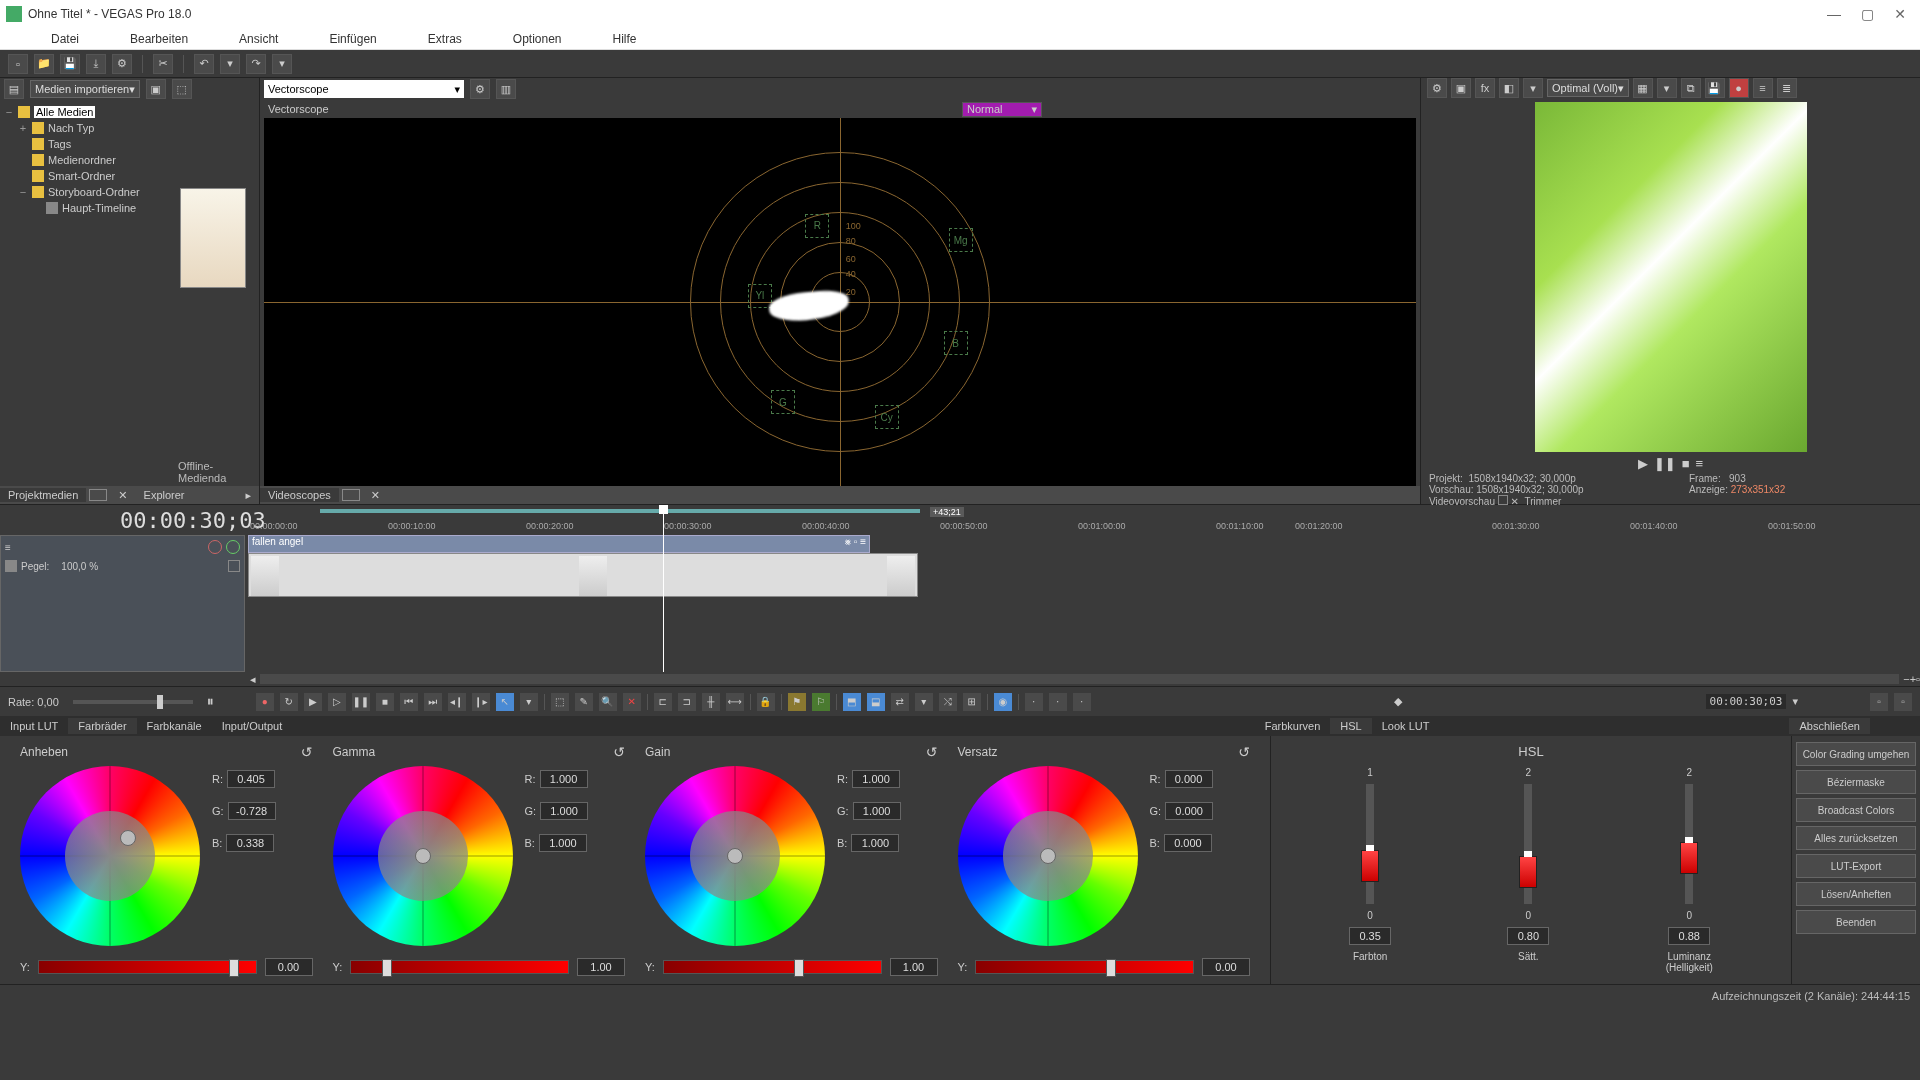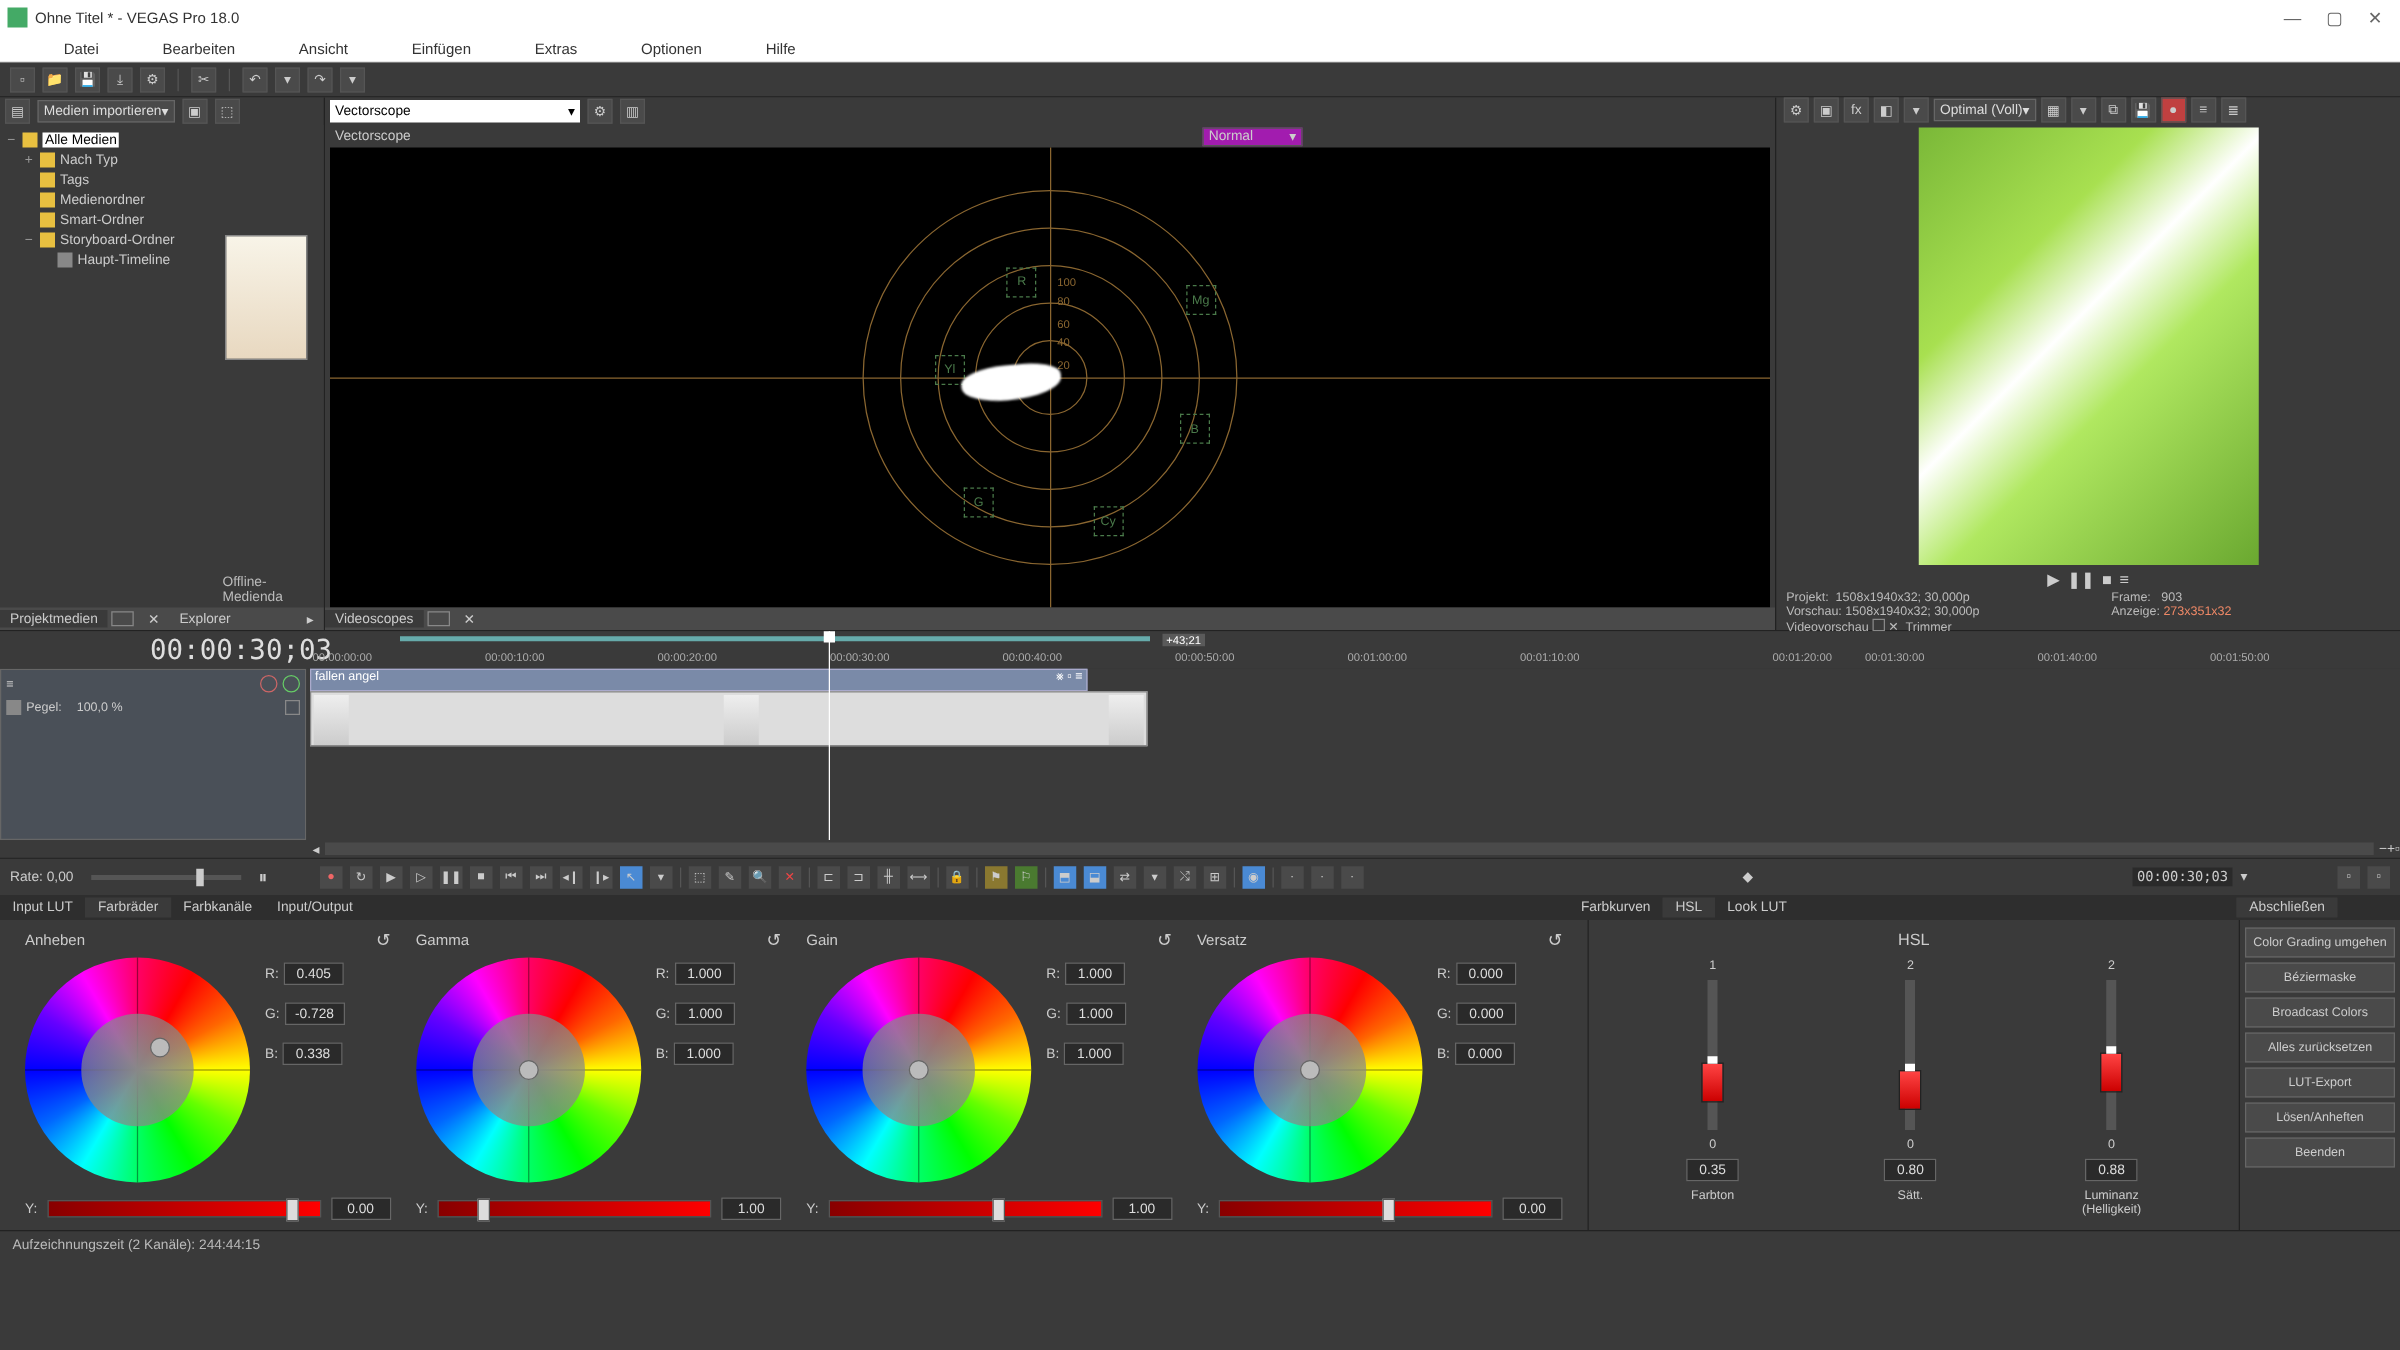--- a/index.html
+++ b/index.html
@@ -95,21 +95,21 @@
 .hsl-title { text-align:center; font-size:13px; margin-bottom:8px; }
 .hsl-cols { display:flex; justify-content:space-around; }
 .hsl-col { display:flex; flex-direction:column; align-items:center; gap:6px; }
 .hsl-col .lbl { font-size:10px; }
 .hsl-track { width:8px; height:120px; background:#555; position:relative; }
 .hsl-thumb { position:absolute; left:-5px; width:18px; height:32px; background:linear-gradient(#f44,#c00); border:1px solid #222; }
 .hsl-thumb::before { content:''; position:absolute; left:4px; top:-6px; width:8px; height:6px; background:#fff; }
 .hsl-col input { width:42px; height:18px; background:#2a2a2a; border:1px solid #666; color:#ddd; text-align:center; font-size:11px; }
 .sidebtns { width:128px; display:flex; flex-direction:column; padding:6px 4px; gap:4px; }
 .sidebtn { height:24px; background:#4a4a4a; border:1px solid #666; display:flex; align-items:center; justify-content:center; font-size:10px; }
-.statusbar { height:22px; background:#3a3a3a; display:flex; align-items:center; justify-content:flex-start; padding:0 10px; font-size:11px; color:#bbb; border-top:1px solid #222; }
+.statusbar { height:22px; background:#3a3a3a; display:flex; align-items:center; justify-content:flex-end; padding:0 10px; font-size:11px; color:#bbb; border-top:1px solid #222; }
 </style>
 </head>
 <body>
 
 <div class="titlebar">
   <div class="icon"></div>
   <div class="title">Ohne Titel * - VEGAS Pro 18.0</div>
   <div class="ctrls">
     <span>—</span>
     <span>▢</span>
@@ -294,21 +294,21 @@
       <div class="tl-bar" style="left:70px;width:600px;"></div>
       <div class="tl-badge" style="left:680px;">+43;21</div>
       <div class="tl-mark" style="left:0px;">00:00:00:00</div>
       <div class="tl-mark" style="left:138px;">00:00:10:00</div>
       <div class="tl-mark" style="left:276px;">00:00:20:00</div>
       <div class="tl-mark" style="left:414px;">00:00:30:00</div>
       <div class="tl-mark" style="left:552px;">00:00:40:00</div>
       <div class="tl-mark" style="left:690px;">00:00:50:00</div>
       <div class="tl-mark" style="left:828px;">00:01:00:00</div>
       <div class="tl-mark" style="left:966px;">00:01:10:00</div>
-      <div class="tl-mark" style="left:1168px;">00:01:20:00</div>
+      <div class="tl-mark" style="left:1045px;">00:01:20:00</div>
       <div class="tl-mark" style="left:1242px;">00:01:30:00</div>
       <div class="tl-mark" style="left:1380px;">00:01:40:00</div>
       <div class="tl-mark" style="left:1518px;">00:01:50:00</div>
     </div>
   </div>
   <div class="tl-tracks">
     <div class="tl-trackhead">
       <div style="display:flex;gap:4px;justify-content:flex-start;align-items:center;">
         <span>≡</span>
         <span style="margin-left:auto;width:14px;height:14px;border:1px solid #c66;border-radius:50%;"></span>

